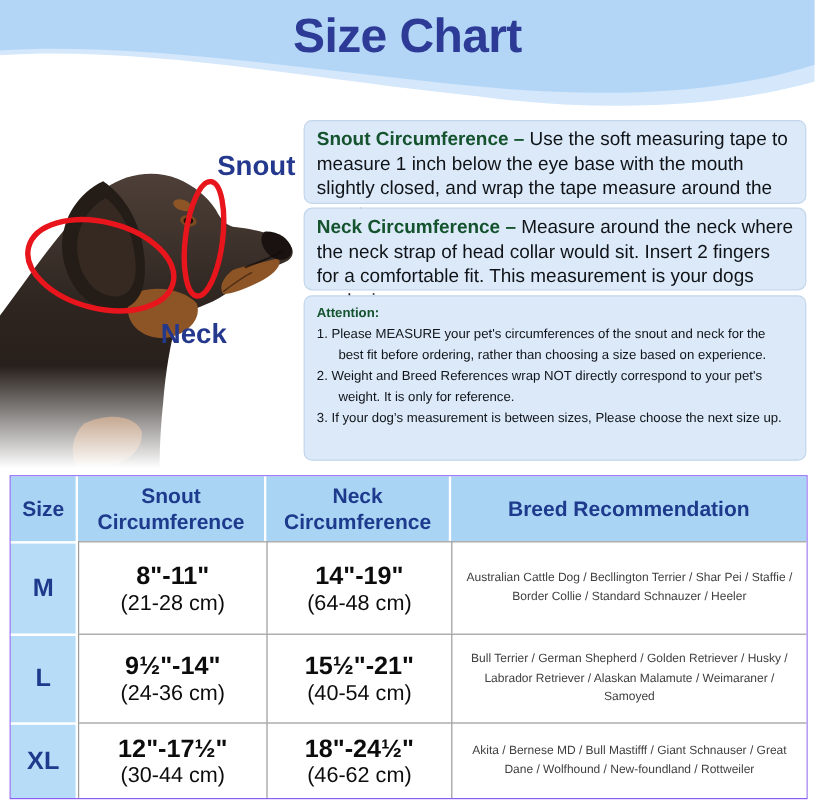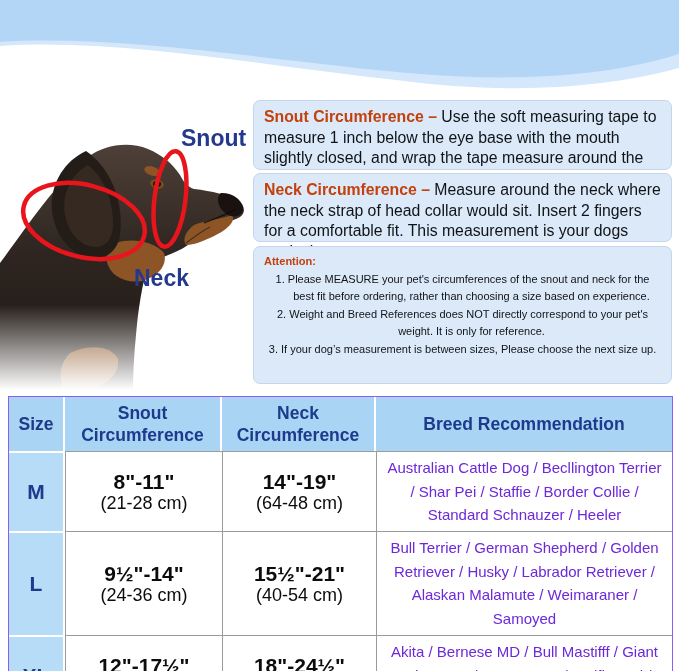--- a/index.html
+++ b/index.html
@@ -20,58 +20,59 @@
     position:absolute;font-size:23px;font-weight:800;color:#24388e;
   }
   .lbl-snout{left:181px;top:30px;}
   .lbl-neck{left:134px;top:170px;}
   
   .ibox{
     position:absolute;left:253px;width:419px;box-sizing:border-box;
     background:#dbe9f9;border:1px solid #c3d6ec;border-radius:7px;
     padding:6px 10px;font-size:15.8px;line-height:20.5px;color:#101418;
   }
-  .ibox b{font-weight:800;color:#c2410c;}
+  .ibox b{font-weight:800;color:#14532d;}
   .box-snout{top:100px;height:70px;}
   .box-neck{top:173px;height:69px;}
   .box-att{top:246px;height:138px;font-size:11px;line-height:17.6px;}
   .att-list{margin:0;padding:0;list-style:none;counter-reset:att;}
-  .att-list li{counter-increment:att;padding-left:18px;text-indent:-18px;text-align:center;}
+  .att-list li{counter-increment:att;padding-left:18px;text-indent:-18px;}
   .att-list li::before{content:counter(att) ". ";}
   
   .tbl-wrap{position:absolute;left:8px;top:396px;width:663px;border:1px solid #8b5cf6;}
   table{border-spacing:0;width:100%;table-layout:fixed;}
   col.c-size{width:56px;}col.c-snout{width:157px;}col.c-neck{width:154px;}col.c-breed{width:296px;}
   th,td{padding:0;text-align:center;vertical-align:middle;}
   thead th{
     background:#a9d4f4;color:#1d3a8c;font-weight:800;font-size:17.5px;line-height:22px;
     height:54px;border-right:2px solid #fff;
   }
   thead th:last-child{border-right:0;margin-top:34px;}
   tbody th.size-cell{
     background:#b7dcf8;color:#1d3a8c;font-weight:800;font-size:21px;
     border-top:2px solid #fff;border-right:2px solid #fff;
   }
   tbody td{border-top:1px solid #9b9b9b;border-left:1px solid #9b9b9b;background:#fff;}
   .inches{font-size:21px;font-weight:800;color:#0c0c0c;line-height:24px;}
   .cm{font-size:18px;color:#0c0c0c;line-height:19px;}
-  .breeds{font-size:15px;color:#6d28d9;line-height:1.58;padding:4px 8px;}
+  .breeds{font-size:10px;color:#404040;line-height:1.58;padding:4px 8px;}
   tr.r-m td,tr.r-m th{height:75px;}
   tr.r-l td,tr.r-l th{height:72px;}
   tr.r-xl td,tr.r-xl th{height:61px;}
 </style>
 </head>
 <body>
 
 <div id="canvas">
 
   <svg class="hdr" viewBox="0 0 679 100" preserveAspectRatio="none">
     <path d="M0,0 H679 V68 C600,90 500,94 396,80 C262,66 120,38 0,46 Z" fill="#d4e7fb"></path>
     <path d="M0,0 H679 V54 C610,76 520,82 420,74 C280,62 120,34 0,42 Z" fill="#b3d6f7"></path>
   </svg>
+  <div class="page-title">Size Chart</div>
 
   <div class="dog-wrap">
     <svg width="252" height="295" viewBox="0 0 252 295">
       <defs>
         <linearGradient id="coat" x1="0" y1="0" x2="0" y2="1">
           <stop offset="0" stop-color="#4e4038"></stop>
           <stop offset="0.45" stop-color="#2e2520"></stop>
           <stop offset="1" stop-color="#1d1714"></stop>
         </linearGradient>
         <linearGradient id="fadeW" x1="0" y1="0" x2="0" y2="1">
@@ -137,21 +138,21 @@
 
   <div class="ibox box-neck">
     <b>Neck Circumference –</b>
     <span>Measure around the neck where the neck strap of head collar would sit. Insert 2 fingers for a comfortable fit. This measurement is your dogs neck size.</span>
   </div>
 
   <div class="ibox box-att">
     <b>Attention:</b>
     <ol class="att-list">
       <li>Please MEASURE your pet's circumferences of the snout and neck for the best fit before ordering, rather than choosing a size based on experience.</li>
-      <li>Weight and Breed References does NOT directly correspond to your pet's weight. It is only for reference.</li>
+      <li>Weight and Breed References wrap NOT directly correspond to your pet's weight. It is only for reference.</li>
       <li>If your dog’s measurement is between sizes, Please choose the next size up.</li>
     </ol>
   </div>
 
   <div class="tbl-wrap">
     <table>
       <colgroup>
         <col class="c-size">
           <col class="c-snout">
           <col class="c-neck">

